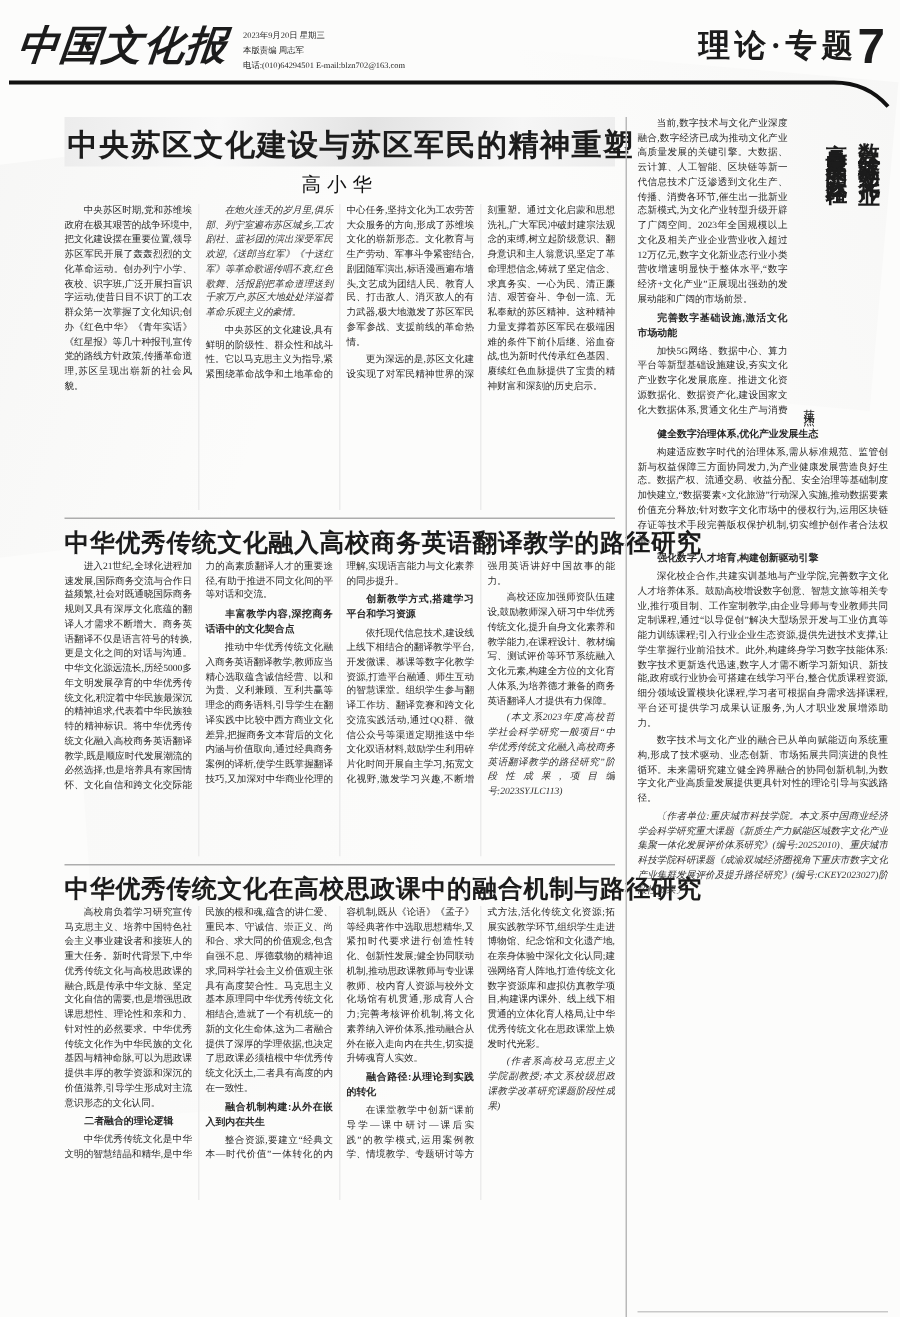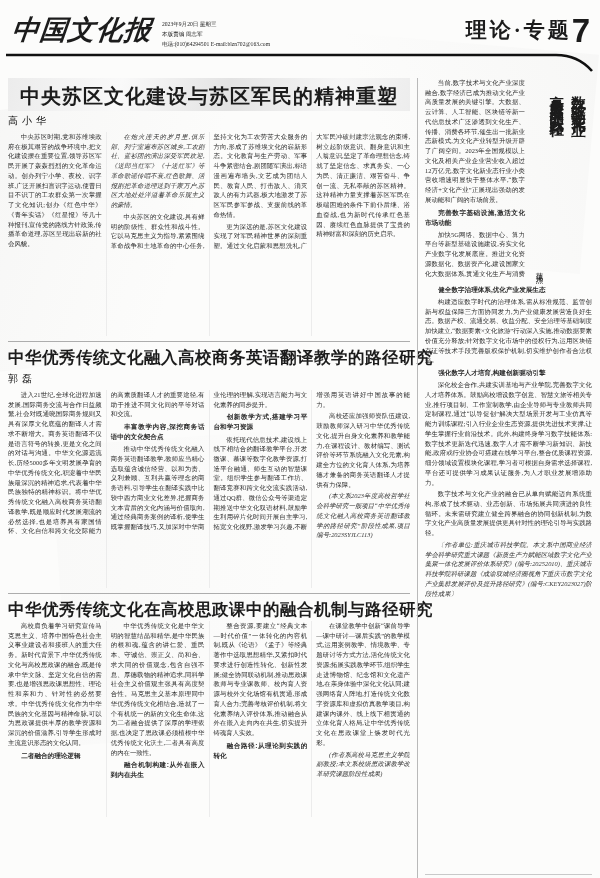--- a/index.html
+++ b/index.html
@@ -36,28 +36,28 @@
   .content { display:flex; padding:4px 8px 0 8px; height:812px; }
   .main { width:402px; flex:none; }
   .side { flex:1; border-left:1px solid #b9b9b9; margin-left:7px; padding-left:7px;
           height:806px; overflow:hidden; }
 
   
   .headline-box { text-align:center; padding:5px 2px 1px;
     background:linear-gradient(100deg,#ececec 0%,#f9f9f9 28%,#e3e3e3 55%,#f6f6f6 82%,#ededed 100%); }
   .h1-title { font-size:20px; font-weight:bold; letter-spacing:1px; white-space:nowrap; }
   .h2-title { font-size:16.5px; font-weight:bold; letter-spacing:.5px; white-space:nowrap; text-align:center; padding-top:5px; }
-  .byline { text-align:left; font-size:10px; letter-spacing:4px; padding:3px 0 4px; color:#111; }
+  .byline { text-align:center; font-size:13px; letter-spacing:4px; padding:3px 0 4px; color:#111; }
   .body-cols { column-gap:9px; column-rule:1px solid #ececec;
     font-size:6.4px; line-height:1.52; text-align:justify; overflow:hidden; color:#2a2a2a; }
   .cols4 { column-count:4; }
   .a1-body { height:204px; }
   .a2-body { height:198px; }
   .a3-body { height:196px; }
-  .art { border-top:1px solid #adadad; margin-top:5px; }
+  .art { border-top:1px solid #adadad; margin-top:5px;margin-left:35px; }
   .art:first-child { border-top:none; margin-top:0; }
   p.bp { margin:0 0 2px; text-indent:2em; }
   .kai { font-style:italic; color:#333; }
   .sub-head { font-weight:bold; font-size:6.6px; margin:3px 0 2px; text-indent:2em;
               font-family:"Liberation Sans","DejaVu Sans",sans-serif; }
   .note { font-style:italic; color:#333; }
 
   
   .side-top { display:flex; }
   .side-top-text { flex:1; font-size:6.4px; line-height:1.52; text-align:justify;
@@ -107,21 +107,20 @@
           <div class="body-cols cols4 a1-body">
             <p class="bp">中央苏区时期,党和苏维埃政府在极其艰苦的战争环境中,把文化建设摆在重要位置,领导苏区军民开展了轰轰烈烈的文化革命运动。创办列宁小学、夜校、识字班,广泛开展扫盲识字运动,使昔日目不识丁的工农群众第一次掌握了文化知识;创办《红色中华》《青年实话》《红星报》等几十种报刊,宣传党的路线方针政策,传播革命道理,苏区呈现出崭新的社会风貌。</p>
             <p class="bp kai">在炮火连天的岁月里,俱乐部、列宁室遍布苏区城乡,工农剧社、蓝衫团的演出深受军民欢迎,《送郎当红军》《十送红军》等革命歌谣传唱不衰,红色歌舞、活报剧把革命道理送到千家万户,苏区大地处处洋溢着革命乐观主义的豪情。</p>
             <p class="bp">中央苏区的文化建设,具有鲜明的阶级性、群众性和战斗性。它以马克思主义为指导,紧紧围绕革命战争和土地革命的中心任务,坚持文化为工农劳苦大众服务的方向,形成了苏维埃文化的崭新形态。文化教育与生产劳动、军事斗争紧密结合,剧团随军演出,标语漫画遍布墙头,文艺成为团结人民、教育人民、打击敌人、消灭敌人的有力武器,极大地激发了苏区军民参军参战、支援前线的革命热情。</p>
             <p class="bp">更为深远的是,苏区文化建设实现了对军民精神世界的深刻重塑。通过文化启蒙和思想洗礼,广大军民冲破封建宗法观念的束缚,树立起阶级意识、翻身意识和主人翁意识,坚定了革命理想信念,铸就了坚定信念、求真务实、一心为民、清正廉洁、艰苦奋斗、争创一流、无私奉献的苏区精神。这种精神力量支撑着苏区军民在极端困难的条件下前仆后继、浴血奋战,也为新时代传承红色基因、赓续红色血脉提供了宝贵的精神财富和深刻的历史启示。</p>
           </div>
         </div>
 
         <div class="art">
           <div class="h2-title">中华优秀传统文化融入高校商务英语翻译教学的路径研究</div>
-          <div class="byline">郭磊</div>
           <div class="body-cols cols4 a2-body">
             <p class="bp">进入21世纪,全球化进程加速发展,国际商务交流与合作日益频繁,社会对既通晓国际商务规则又具有深厚文化底蕴的翻译人才需求不断增大。商务英语翻译不仅是语言符号的转换,更是文化之间的对话与沟通。中华文化源远流长,历经5000多年文明发展孕育的中华优秀传统文化,积淀着中华民族最深沉的精神追求,代表着中华民族独特的精神标识。将中华优秀传统文化融入高校商务英语翻译教学,既是顺应时代发展潮流的必然选择,也是培养具有家国情怀、文化自信和跨文化交际能力的高素质翻译人才的重要途径,有助于推进不同文化间的平等对话和交流。</p>
             <div class="sub-head">丰富教学内容,深挖商务话语中的文化契合点</div>
             <p class="bp">推动中华优秀传统文化融入商务英语翻译教学,教师应当精心选取蕴含诚信经营、以和为贵、义利兼顾、互利共赢等理念的商务语料,引导学生在翻译实践中比较中西方商业文化差异,把握商务文本背后的文化内涵与价值取向,通过经典商务案例的译析,使学生既掌握翻译技巧,又加深对中华商业伦理的理解,实现语言能力与文化素养的同步提升。</p>
             <div class="sub-head">创新教学方式,搭建学习平台和学习资源</div>
             <p class="bp">依托现代信息技术,建设线上线下相结合的翻译教学平台,开发微课、慕课等数字化教学资源,打造平台融通、师生互动的智慧课堂。组织学生参与翻译工作坊、翻译竞赛和跨文化交流实践活动,通过QQ群、微信公众号等渠道定期推送中华文化双语材料,鼓励学生利用碎片化时间开展自主学习,拓宽文化视野,激发学习兴趣,不断增强用英语讲好中国故事的能力。</p>
             <p class="bp">高校还应加强师资队伍建设,鼓励教师深入研习中华优秀传统文化,提升自身文化素养和教学能力,在课程设计、教材编写、测试评价等环节系统融入文化元素,构建全方位的文化育人体系,为培养德才兼备的商务英语翻译人才提供有力保障。</p>
             <p class="bp note">(本文系2023年度高校哲学社会科学研究一般项目“中华优秀传统文化融入高校商务英语翻译教学的路径研究”阶段性成果,项目编号:2023SYJLC113)</p>
           </div>
         </div>

